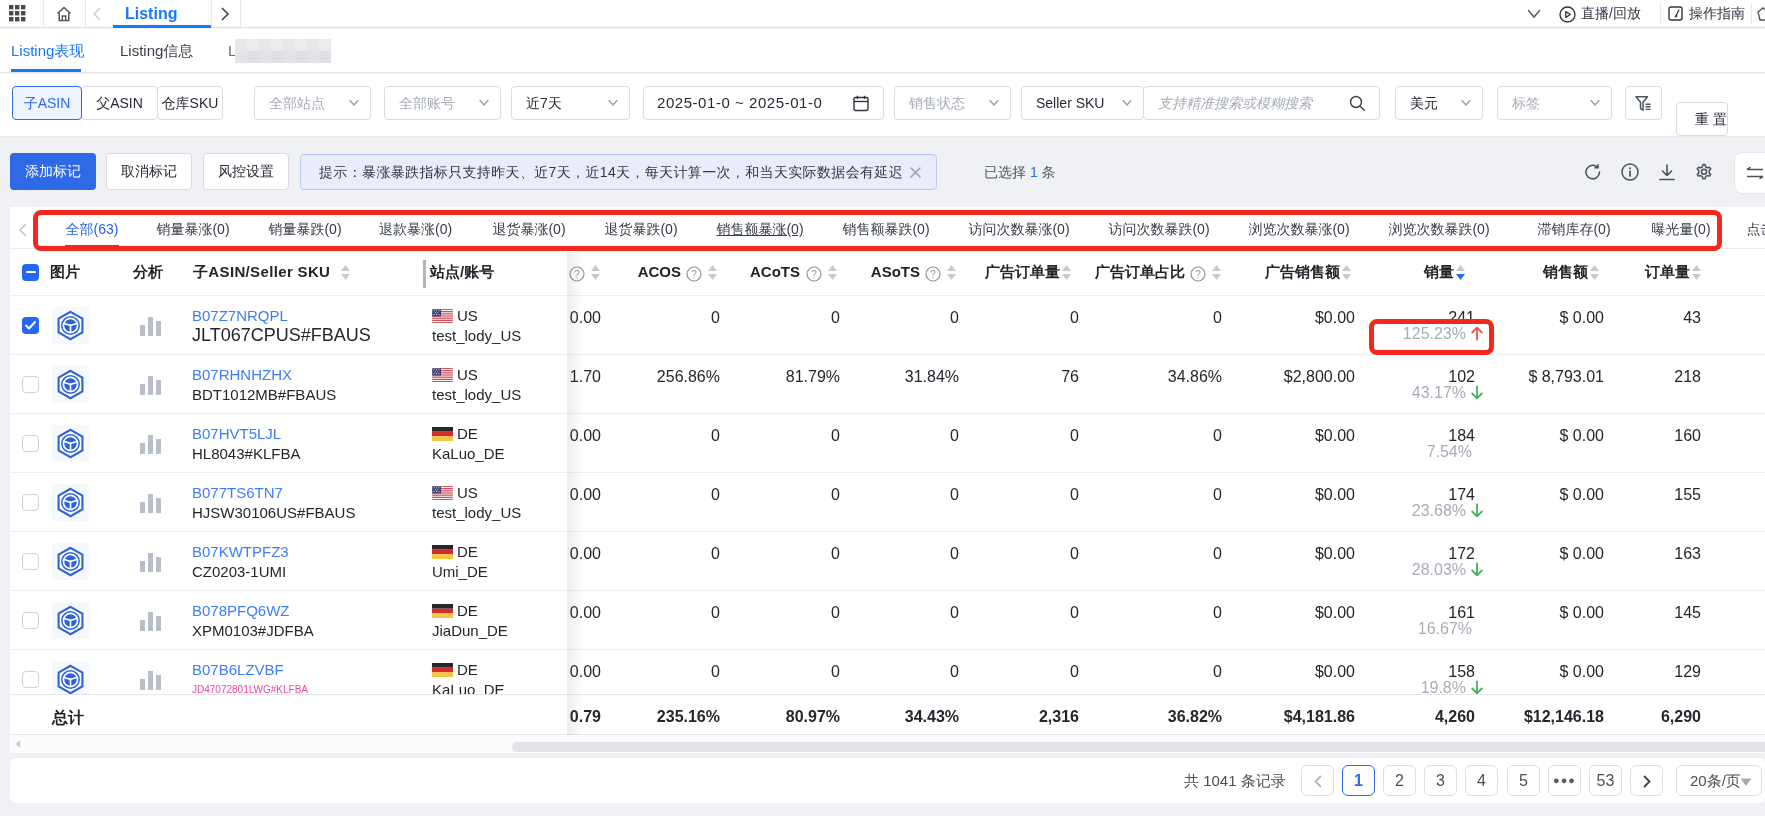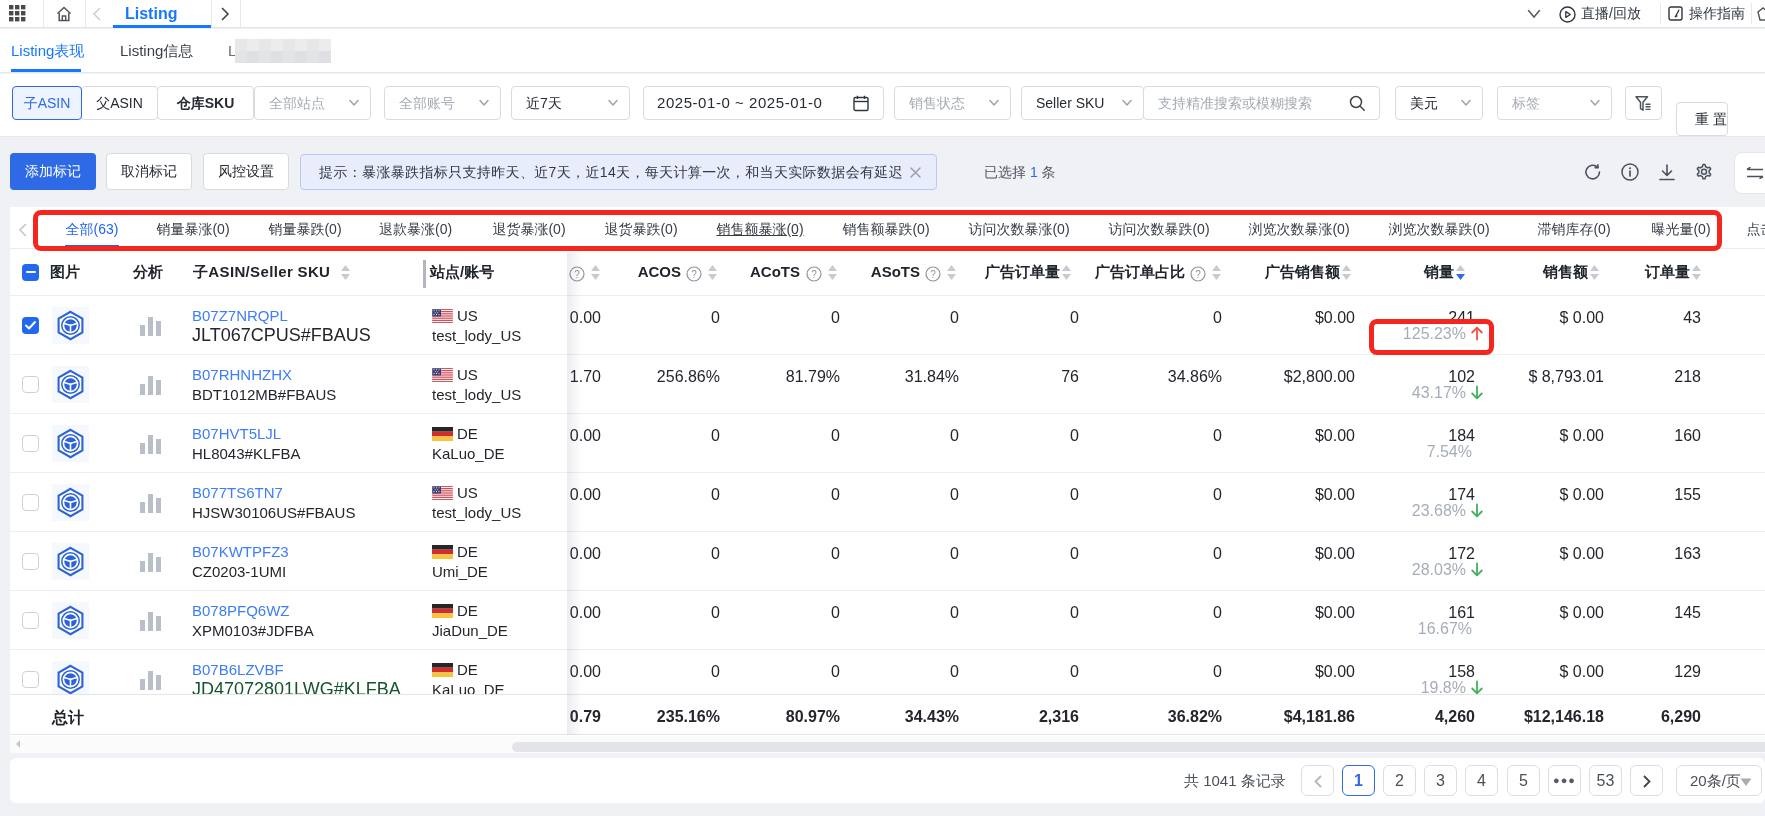--- a/index.html
+++ b/index.html
@@ -109,42 +109,42 @@
       <rect x="60" y="12" width="12" height="12" fill="#dfe0e3"></rect>
       <rect x="72" y="0" width="12" height="12" fill="#e7e7e9"></rect>
       <rect x="72" y="12" width="12" height="12" fill="#e3e4e6"></rect>
       <rect x="84" y="0" width="12" height="12" fill="#ececee"></rect>
       <rect x="84" y="12" width="12" height="12" fill="#dfe0e3"></rect>
     </svg>
   </div>
 <div class="filters">
     <div class="ctl" style="left:12px;width:70px;background:#edf3ff;border-color:#2e6ae6;color:#2e6ae6;text-align:center;z-index:2">子ASIN</div>
     <div class="ctl" style="left:81px;width:77px;text-align:center;">父ASIN</div>
-    <div class="ctl" style="left:157px;width:97px;text-align:center;font-weight:bold;">仓库SKU</div>
+    <div class="ctl" style="left:157px;width:66px;text-align:center;">仓库SKU</div>
     <div class="ctl" style="left:254px;width:117px;"><span class="ph" style="padding-left:14px">全部站点</span><svg class="caret" width="10" height="10" viewBox="0 0 10 10">
         <path d="M1 2.5 L5 7 L9 2.5" fill="none" stroke="#9aa0aa" stroke-width="1.4" stroke-linecap="round" stroke-linejoin="round"></path>
       </svg></div>
     <div class="ctl" style="left:384px;width:117px;"><span class="ph" style="padding-left:14px">全部账号</span><svg class="caret" width="10" height="10" viewBox="0 0 10 10">
         <path d="M1 2.5 L5 7 L9 2.5" fill="none" stroke="#9aa0aa" stroke-width="1.4" stroke-linecap="round" stroke-linejoin="round"></path>
       </svg></div>
     <div class="ctl" style="left:511px;width:119px;"><span class="" style="padding-left:14px">近7天</span><svg class="caret" width="10" height="10" viewBox="0 0 10 10">
         <path d="M1 2.5 L5 7 L9 2.5" fill="none" stroke="#9aa0aa" stroke-width="1.4" stroke-linecap="round" stroke-linejoin="round"></path>
       </svg></div>
     <div class="ctl" style="left:643px;width:241px;"><span style="padding-left:13px;font-size:15px;letter-spacing:0.55px">2025-01-0 ~ 2025-01-0</span><svg class="abs" style="right:14px;top:8px" width="16" height="17" viewBox="0 0 16 17">
         <rect x="1" y="2.5" width="14" height="13" rx="1.5" fill="none" stroke="#2f3540" stroke-width="1.4"></rect>
         <path d="M1 6.5 L15 6.5" stroke="#2f3540" stroke-width="1.4"></path>
         <path d="M4.5 0.8 L4.5 4 M11.5 0.8 L11.5 4" stroke="#2f3540" stroke-width="1.4"></path>
       </svg></div>
     <div class="ctl" style="left:894px;width:117px;"><span class="ph" style="padding-left:14px">销售状态</span><svg class="caret" width="10" height="10" viewBox="0 0 10 10">
         <path d="M1 2.5 L5 7 L9 2.5" fill="none" stroke="#9aa0aa" stroke-width="1.4" stroke-linecap="round" stroke-linejoin="round"></path>
       </svg></div>
     <div class="ctl" style="left:1021px;width:123px;"><span class="" style="padding-left:14px">Seller SKU</span><svg class="caret" width="10" height="10" viewBox="0 0 10 10">
         <path d="M1 2.5 L5 7 L9 2.5" fill="none" stroke="#9aa0aa" stroke-width="1.4" stroke-linecap="round" stroke-linejoin="round"></path>
       </svg></div>
-    <div class="ctl" style="left:1143px;width:237px;"><span class="ph" style="padding-left:14px">支持精准搜索或模糊搜索</span><svg class="abs" style="right:13px;top:8px" width="17" height="17" viewBox="0 0 17 17">
+    <div class="ctl" style="left:1143px;width:237px;font-style:italic;"><span class="ph" style="padding-left:14px">支持精准搜索或模糊搜索</span><svg class="abs" style="right:13px;top:8px" width="17" height="17" viewBox="0 0 17 17">
         <circle cx="7" cy="7" r="5.5" fill="none" stroke="#3f444c" stroke-width="1.5"></circle>
         <path d="M11.2 11.2 L15.2 15.2" stroke="#3f444c" stroke-width="1.5" stroke-linecap="round"></path>
       </svg></div>
     <div class="ctl" style="left:1395px;width:88px;"><span class="" style="padding-left:14px">美元</span><svg class="caret" width="10" height="10" viewBox="0 0 10 10">
         <path d="M1 2.5 L5 7 L9 2.5" fill="none" stroke="#9aa0aa" stroke-width="1.4" stroke-linecap="round" stroke-linejoin="round"></path>
       </svg></div>
     <div class="ctl" style="left:1497px;width:115px;"><span class="ph" style="padding-left:14px">标签</span><svg class="caret" width="10" height="10" viewBox="0 0 10 10">
         <path d="M1 2.5 L5 7 L9 2.5" fill="none" stroke="#9aa0aa" stroke-width="1.4" stroke-linecap="round" stroke-linejoin="round"></path>
       </svg></div>
     <div class="ctl" style="left:1625px;width:37px;">
@@ -605,21 +605,21 @@
         <path d="M18.9 18.4 L12.2 16.5"></path>
         <path d="M18.1 18.4 L24.8 16.5"></path>
       </g>
     </svg>
     <svg class="abs" style="left:130px;top:463px" width="24" height="20" viewBox="0 0 24 20">
       <rect x="0" y="9" width="5" height="11" fill="#b9bfc8"></rect>
       <rect x="8" y="1" width="5" height="19" fill="#b9bfc8"></rect>
       <rect x="16" y="5" width="5" height="15" fill="#b9bfc8"></rect>
     </svg>
     <div class="abs link" style="left:182px;top:453px;font-size:15px;line-height:19.5px">B07B6LZVBF</div>
-    <div class="abs" style="left:182px;top:472.5px;font-size:18px;line-height:19.5px;color:#14532d">JD47072801LWG#KLFBA</div>
+    <div class="abs" style="left:182px;top:472.5px;font-size:10px;line-height:19.5px;color:#ec4899">JD47072801LWG#KLFBA</div>
     <svg class="abs" style="left:422px;top:456px" width="21" height="14" viewBox="0 0 21 14">
       <rect width="21" height="4.67" fill="#262626"></rect>
       <rect y="4.67" width="21" height="4.67" fill="#d22d2d"></rect>
       <rect y="9.33" width="21" height="4.67" fill="#f6c53d"></rect>
     </svg>
     <div class="abs" style="left:447px;top:453px;font-size:15px;line-height:19.5px;color:#23262c">DE</div>
     <div class="abs" style="left:422px;top:472.5px;font-size:15px;line-height:19.5px;color:#23262c">KaLuo_DE</div>
     <div class="cell" style="left:391px;top:454.5px;width:200px;line-height:19.5px">0.00</div>
     <div class="cell" style="left:510px;top:454.5px;width:200px;line-height:19.5px">0</div>
     <div class="cell" style="left:630px;top:454.5px;width:200px;line-height:19.5px">0</div>

